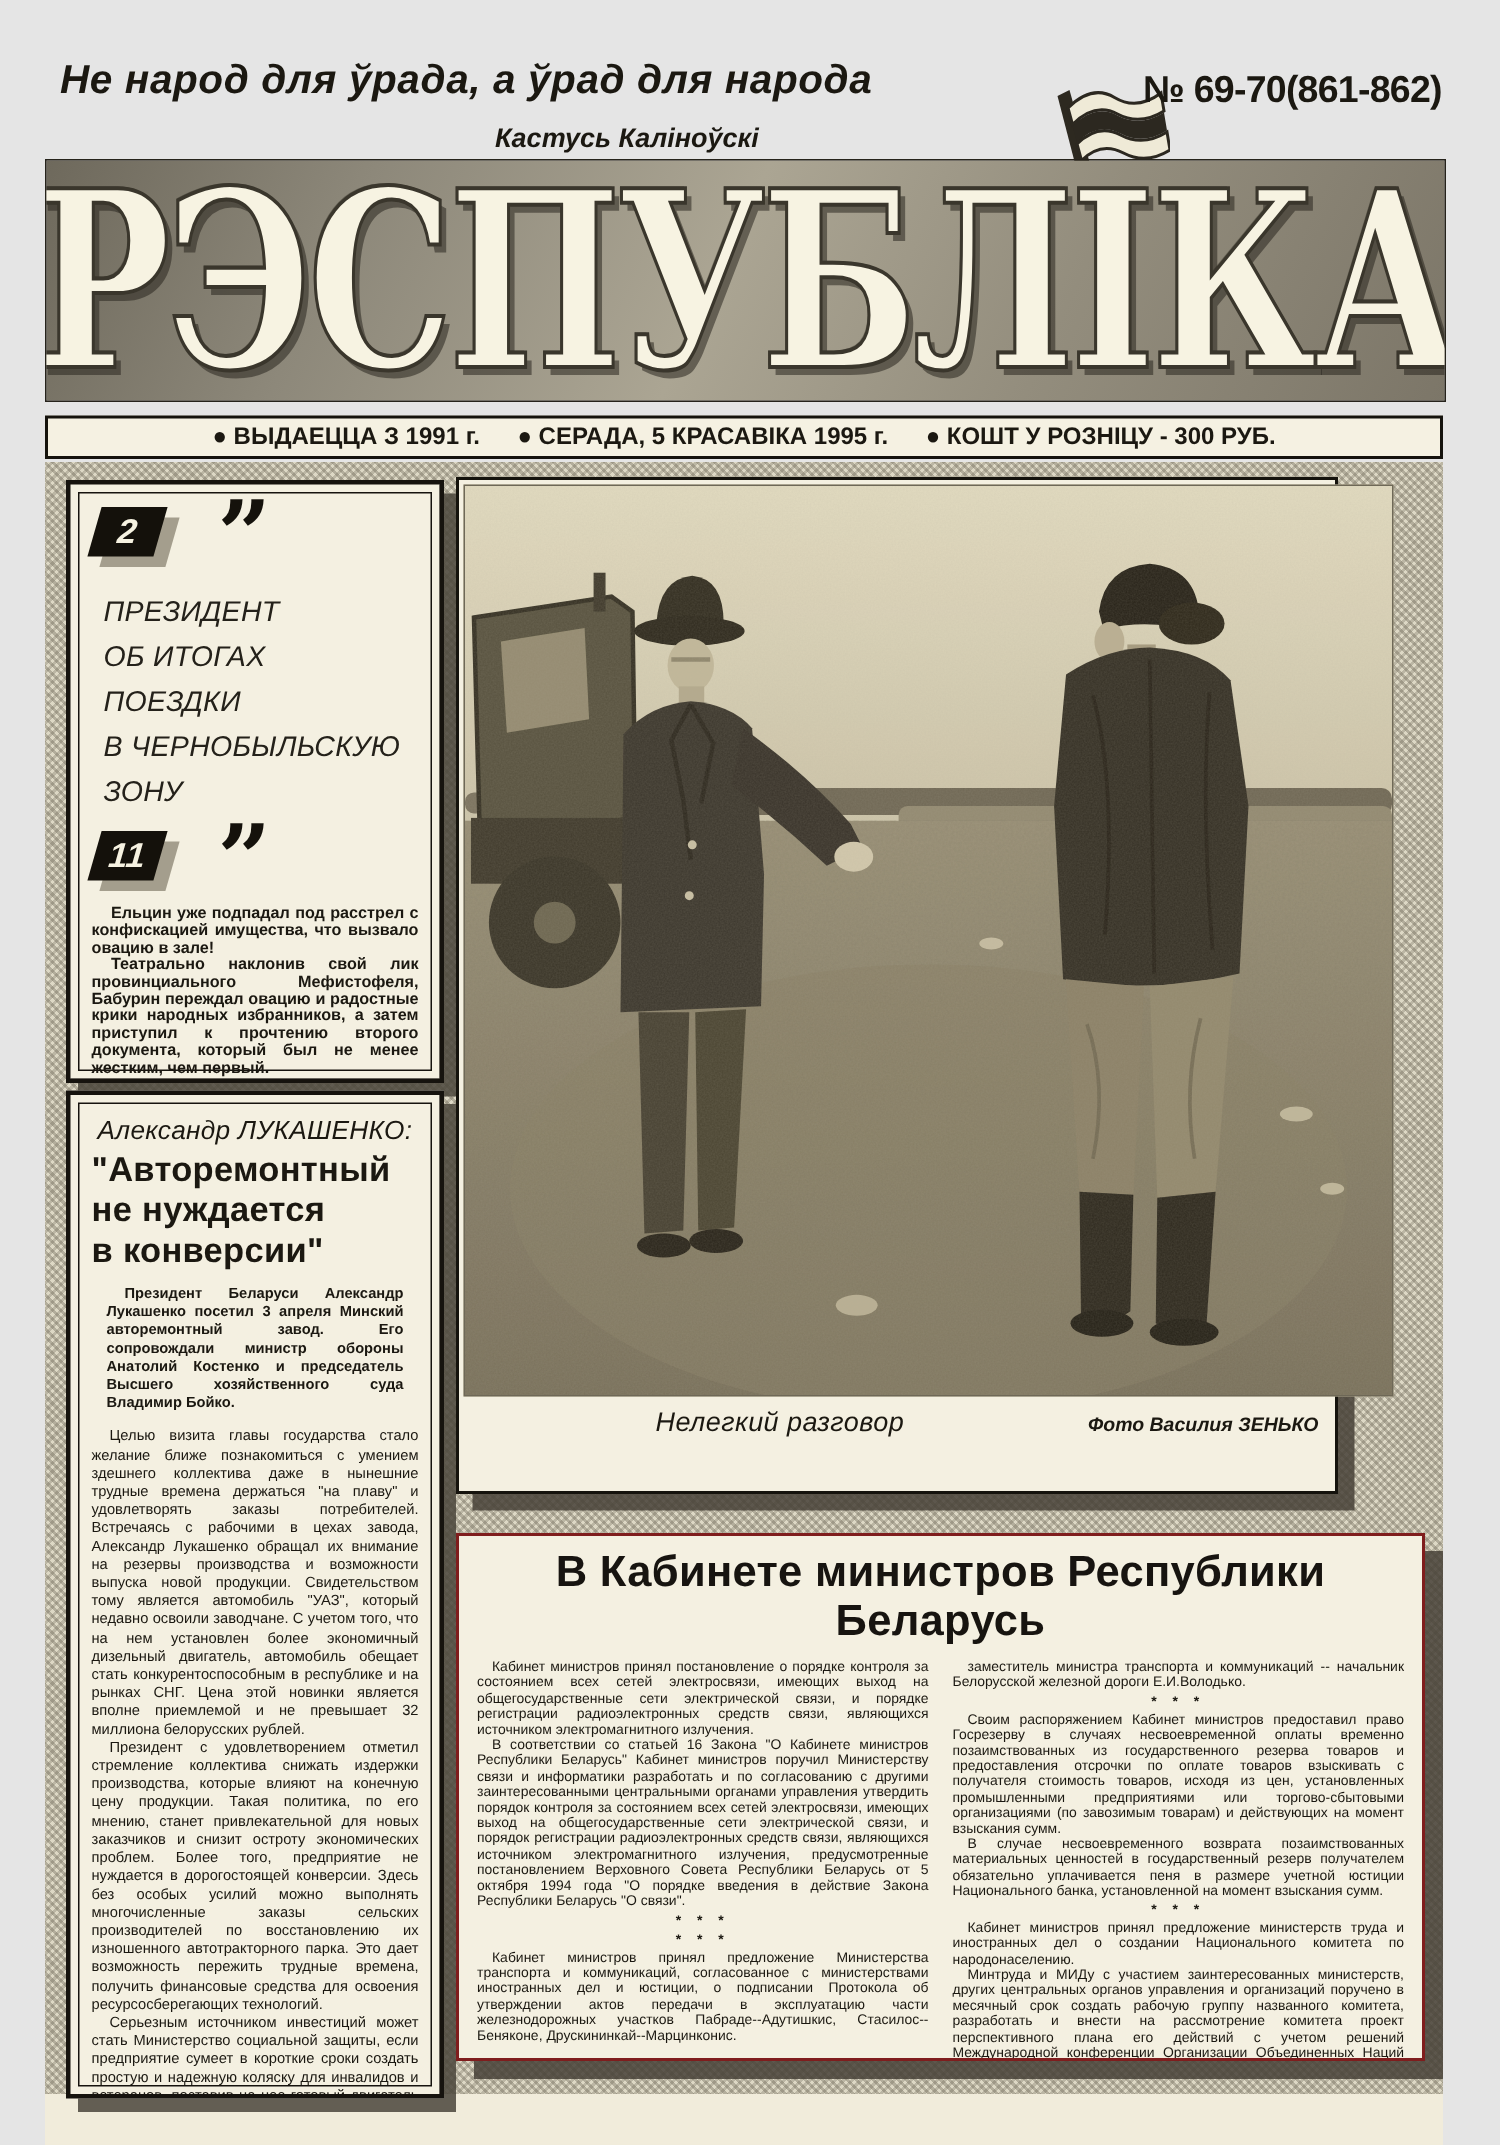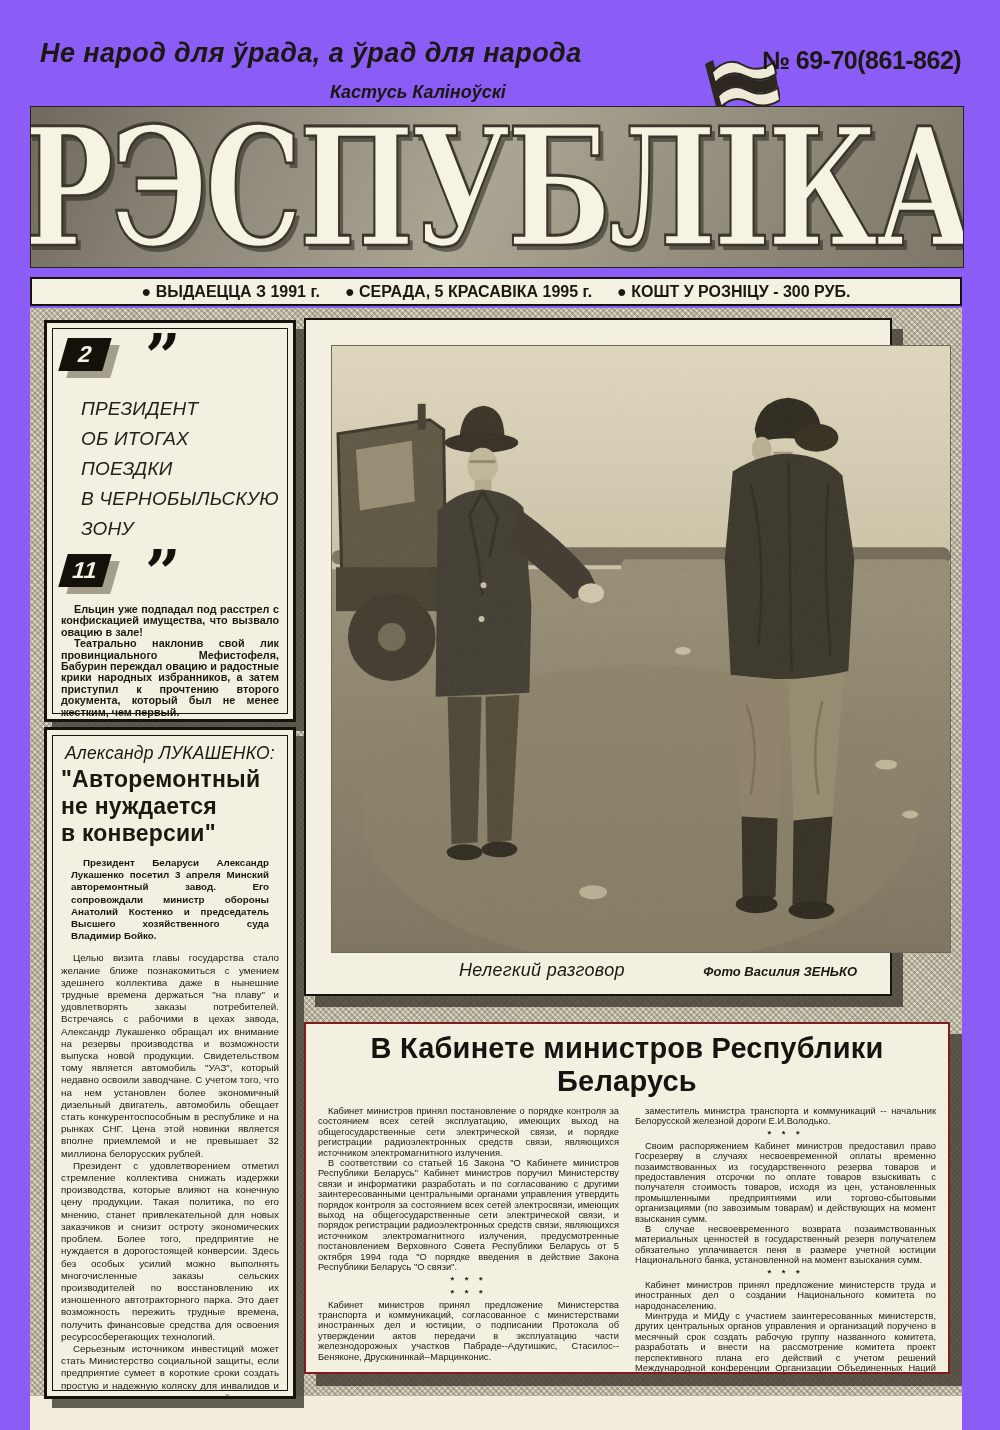--- a/index.html
+++ b/index.html
@@ -1,18 +1,18 @@
 <!DOCTYPE html>
 <html><head>
 <meta charset="utf-8">
 <style>
   html,body{margin:0;padding:0;background:#d8d3c2;}
   .page{
     position:relative;width:1000px;height:1430px;margin:0 auto;
-    background:#8b5cf6;overflow:hidden;
+    background:#e5e5e5;overflow:hidden;
     font-family:"Liberation Sans",sans-serif;color:#1b1811;
   }
   
   .motto{position:absolute;left:40px;top:38px;font-size:27px;font-weight:bold;font-style:italic;letter-spacing:.4px;}
   .motto-author{position:absolute;left:330px;top:82px;font-size:18px;font-weight:bold;font-style:italic;}
   .flag{position:absolute;left:698px;top:48px;width:82px;height:70px;}
   .issue{position:absolute;left:762px;top:46px;font-size:25px;font-weight:bold;letter-spacing:-.5px;white-space:nowrap;}
   
   .masthead{
     position:absolute;left:30px;top:106px;width:932px;height:160px;
@@ -46,32 +46,32 @@
   .box1{left:44px;top:320px;width:246px;height:396px;padding:0;overflow:hidden;}
   .box2{left:44px;top:727px;width:246px;height:666px;overflow:hidden;}
   .box-inner{position:relative;padding:13px 14px;}
   
   .badge-row{display:flex;align-items:flex-start;height:50px;margin-top:2px;}
   .badge-wrap{position:relative;width:62px;height:42px;}
   .badge-shadow{position:absolute;left:10px;top:7px;width:44px;height:33px;background:#a49e8d;transform:skewX(-16deg);}
   .badge{position:absolute;left:2px;top:0;width:44px;height:33px;background:#14110b;color:#f6f2e1;
     font-weight:bold;font-size:23px;display:flex;align-items:center;justify-content:center;transform:skewX(-16deg);}
   .quote{font-family:"DejaVu Serif",serif;font-size:62px;font-weight:bold;line-height:.62;margin-left:22px;color:#15120c;}
-  .teaser-headline{font-size:19px;font-style:italic;font-weight:500;line-height:30px;white-space:pre-line;color:#24211a;margin:6px 0 10px 20px;letter-spacing:.2px;}
+  .teaser-headline{font-size:19px;font-style:italic;font-weight:500;line-height:30px;white-space:pre-line;color:#24211a;margin:6px 0 10px 8px;letter-spacing:.2px;}
   .teaser-body p{margin:0;font-size:10.8px;font-weight:bold;line-height:11.4px;text-align:justify;text-indent:13px;}
   
   .kicker{font-size:17.5px;font-style:italic;margin:0 0 2px 4px;letter-spacing:.2px;}
   .luka-title{font-size:23px;font-weight:bold;line-height:27px;white-space:pre-line;margin:2px 0 7px 0;letter-spacing:.2px;}
   .luka-lead{font-size:9.8px;font-weight:bold;line-height:12.2px;text-align:justify;text-indent:12px;margin:10px;}
   .luka-body p{margin:0;font-size:9.8px;line-height:12.2px;text-align:justify;text-indent:12px;}
   
   .photobox{
     position:absolute;left:304px;top:318px;width:588px;height:678px;box-sizing:border-box;
     background:#f4f0e1;border:2px solid #15130d;box-shadow:11px 11px 0 rgba(70,65,55,.85);
-    padding:25px;
+    padding:3px;
   }
   .photo{width:620px;height:608px;display:block;background:#d9d0b4;border:1px solid #6e6857;box-sizing:border-box;}
   .caption-row{display:flex;justify-content:space-between;align-items:baseline;margin-top:7px;padding:0 8px;}
   .caption{font-size:18px;font-style:italic;letter-spacing:.3px;margin-left:120px;}
   .credit{font-size:13px;font-weight:bold;font-style:italic;}
   
   .cabinetbox{
     position:absolute;left:304px;top:1022px;width:646px;height:352px;box-sizing:border-box;
     background:#f4f0e1;border:2px solid #7f1d1d;box-shadow:12px 12px 0 rgba(70,65,55,.85);
     padding:6px 12px;overflow:hidden;
@@ -243,21 +243,21 @@
     <div class="caption-row">
       <span class="caption">Нелегкий разговор</span>
       <span class="credit">Фото Василия ЗЕНЬКО</span>
     </div>
   </div>
 
   <div class="cabinetbox">
     <div class="cab-headline">В Кабинете министров Республики Беларусь</div>
     <div class="cab-cols">
       <div class="cab-col">
-          <p>Кабинет министров принял постановление о порядке контроля за состоянием всех сетей эксплуатацию, имеющих выход на общегосударственные сети электрической связи, и порядке регистрации радиоэлектронных средств связи, являющихся источником электромагнитного излучения.</p>
+          <p>Кабинет министров принял постановление о порядке контроля за состоянием всех сетей электросвязи, имеющих выход на общегосударственные сети электрической связи, и порядке регистрации радиоэлектронных средств связи, являющихся источником электромагнитного излучения.</p>
           <p>В соответствии со статьей 16 Закона "О Кабинете министров Республики Беларусь" Кабинет министров поручил Министерству связи и информатики разработать и по согласованию с другими заинтересованными центральными органами управления утвердить порядок контроля за состоянием всех сетей электросвязи, имеющих выход на общегосударственные сети электрической связи, и порядок регистрации радиоэлектронных средств связи, являющихся источником электромагнитного излучения, предусмотренные постановлением Верховного Совета Республики Беларусь от 5 октября 1994 года "О порядке введения в действие Закона Республики Беларусь "О связи".</p>
           <p class="stars">* * *</p>
           <p class="stars">* * *</p>
           <p>Кабинет министров принял предложение Министерства транспорта и коммуникаций, согласованное с министерствами иностранных дел и юстиции, о подписании Протокола об утверждении актов передачи в эксплуатацию части железнодорожных участков Пабраде--Адутишкис, Стасилос--Беняконе, Друскининкай--Марцинконис.</p>
         </div>
       <div class="cab-col">
         <div>
             <p>заместитель министра транспорта и коммуникаций -- начальник Белорусской железной дороги Е.И.Володько.</p>
             <p class="stars">* * *</p>
             <p>Своим распоряжением Кабинет министров предоставил право Госрезерву в случаях несвоевременной оплаты временно позаимствованных из государственного резерва товаров и предоставления отсрочки по оплате товаров взыскивать с получателя стоимость товаров, исходя из цен, установленных промышленными предприятиями или торгово-сбытовыми организациями (по завозимым товарам) и действующих на момент взыскания сумм.</p>

